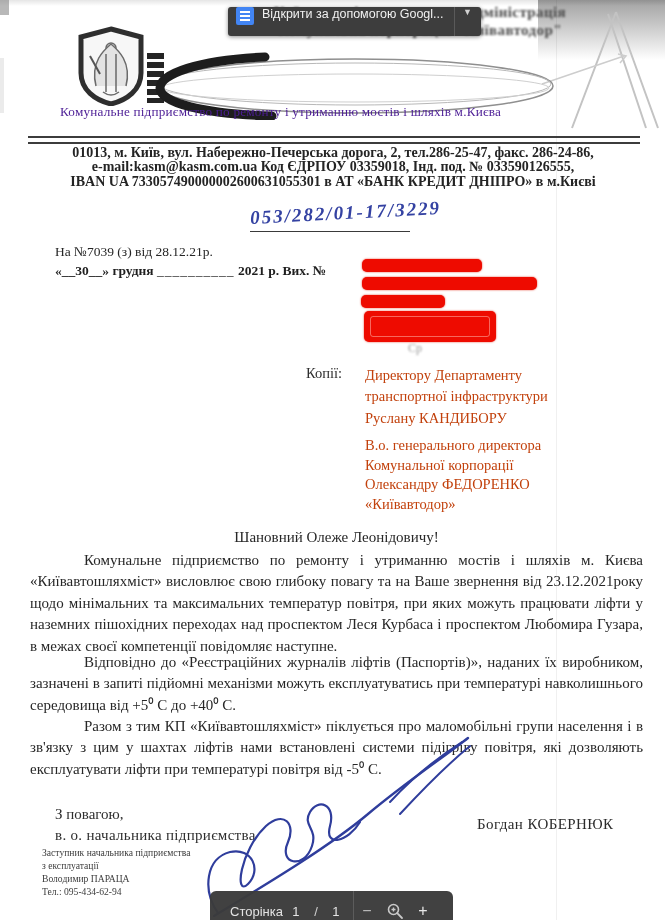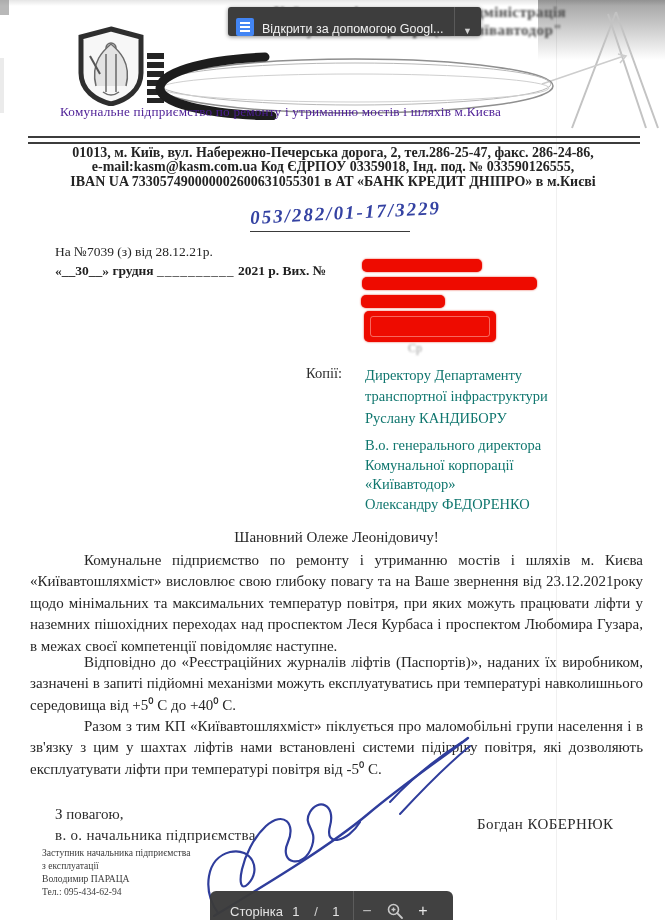--- a/index.html
+++ b/index.html
@@ -10,21 +10,21 @@
   .corner-gradient{left:538px;top:0;width:127px;height:60px;
     background:linear-gradient(180deg,#a2a2a2 0%,#c6c6c6 40%,rgba(255,255,255,0) 100%);}
   .top-edge{left:0;top:0;width:665px;height:6px;background:linear-gradient(180deg,rgba(0,0,0,.10),rgba(0,0,0,0));}
   .fold-line{left:556px;top:0;width:1px;height:920px;background:rgba(70,70,70,.08);}
   .corner-smudge{left:0;top:0;width:9px;height:15px;background:#7d7d7d;opacity:.55;}
   .edge-smudge{left:0;top:58px;width:4px;height:55px;background:rgba(0,0,0,.08);}
   
   .blur-line{left:150px;top:4px;width:540px;text-align:center;font-weight:bold;font-size:15px;
     color:#4b4b4b;filter:blur(1.1px);letter-spacing:.4px;}
   .blur-line2{top:22px;}
-  .openwith{left:228px;top:7px;height:29px;display:flex;align-items:flex-end;background:#3d3d3d;
+  .openwith{left:228px;top:7px;height:29px;display:flex;align-items:flex-start;background:#3d3d3d;
     border-radius:3px;box-shadow:0 1px 4px rgba(0,0,0,.45);z-index:20;
     font-family:"Liberation Sans",sans-serif;cursor:pointer;}
   .openwith .docicon{width:18px;height:18px;margin:0 8px 0 8px;border-radius:2px;background:#4285f4;
     display:flex;flex-direction:column;justify-content:center;gap:2px;align-items:center;}
   .openwith .docicon i{display:block;width:10px;height:2px;background:#fff;}
   .openwith .lbl{color:#f1f1f1;font-size:12.5px;padding-right:10px;white-space:nowrap;}
   .openwith .div{width:1px;height:29px;background:#5a5a5a;}
   .openwith .caret{width:26px;text-align:center;color:#d2d2d2;font-size:9px;}
   .kbar{left:147px;top:53px;width:17px;height:50px;
     background:repeating-linear-gradient(180deg,#242424 0 6px,#fdfdfd 6px 9px);}
@@ -39,21 +39,21 @@
   .handnum{left:250px;top:202px;font-size:19px;font-style:italic;color:#3442a2;letter-spacing:2px;
     transform:rotate(-3deg);white-space:nowrap;font-weight:600;}
   .hand-underline{left:250px;top:231px;width:160px;height:1px;background:#3a3a3a;}
   .replyline{left:55px;top:244px;font-size:13.5px;color:#252525;}
   
   .red{background:#ee0b00;border-radius:5px;box-shadow:0 0 2px #e23d2d;}
   .red-inner{position:absolute;left:6px;right:6px;top:5px;bottom:5px;border:1px solid rgba(255,180,170,.55);border-radius:3px;}
   .remnant{left:408px;top:341px;color:#9a9a9a;font-size:12px;filter:blur(1px);}
   
   .copies-label{left:306px;top:365px;font-size:14.5px;}
-  .copyblock{left:365px;font-size:14.5px;line-height:21.3px;color:#0f766e;}
+  .copyblock{left:365px;font-size:14.5px;line-height:21.3px;color:#c2410c;}
   .copy1{top:365px;} .copy2{top:436px;line-height:19.6px;}
   
   .saluta{left:30px;top:529px;width:613px;text-align:center;font-size:15px;color:#272727;}
   .para{left:30px;width:613px;font-size:15px;line-height:21.4px;text-align:justify;
     text-indent:54px;color:#272727;}
   .p1{top:550px;} .p2{top:652px;} .p3{top:716px;}
   
   .closing1{left:55px;top:806px;font-size:15px;}
   .closing2{left:55px;top:827px;font-size:15px;letter-spacing:.3px;}
   .signer{left:477px;top:816px;font-size:15px;letter-spacing:.4px;color:#2b2b2b;}
@@ -144,22 +144,22 @@
 
   <div class="abs copies-label">Копії:</div>
   <div class="abs copyblock copy1">
     <div>Директору Департаменту</div>
     <div>транспортної інфраструктури</div>
     <div>Руслану КАНДИБОРУ</div>
   </div>
   <div class="abs copyblock copy2">
     <div>В.о. генерального директора</div>
     <div>Комунальної корпорації</div>
+    <div>Олександру ФЕДОРЕНКО</div>
     <div>«Київавтодор»</div>
-    <div>Олександру ФЕДОРЕНКО</div>
   </div>
 
   <div class="abs saluta">Шановний Олеже Леонідовичу!</div>
   <div class="abs para p1">Комунальне підприємство по ремонту і утриманню мостів і шляхів м. Києва «Київавтошляхміст» висловлює свою глибоку повагу та на Ваше звернення від 23.12.2021року щодо мінімальних та максимальних температур повітря, при яких можуть працювати ліфти у наземних пішохідних переходах над проспектом Леся Курбаса і проспектом Любомира Гузара, в межах своєї компетенції повідомляє наступне.</div>
   <div class="abs para p2">Відповідно до «Реєстраційних журналів ліфтів (Паспортів)», наданих їх виробником, зазначені в запиті підйомні механізми можуть експлуатуватись при температурі навколишнього середовища від +5⁰ С до +40⁰ С.</div>
   <div class="abs para p3">Разом з тим КП «Київавтошляхміст» піклується про маломобільні групи населення і в зв'язку з цим у шахтах ліфтів нами встановлені системи підігріву повітря, які дозволяють експлуатувати ліфти при температурі повітря від -5⁰ С.</div>
 
   <div class="abs closing1">З повагою,</div>
   <div class="abs closing2">в. о. начальника  підприємства</div>
   <div class="abs signer">Богдан КОБЕРНЮК</div>

